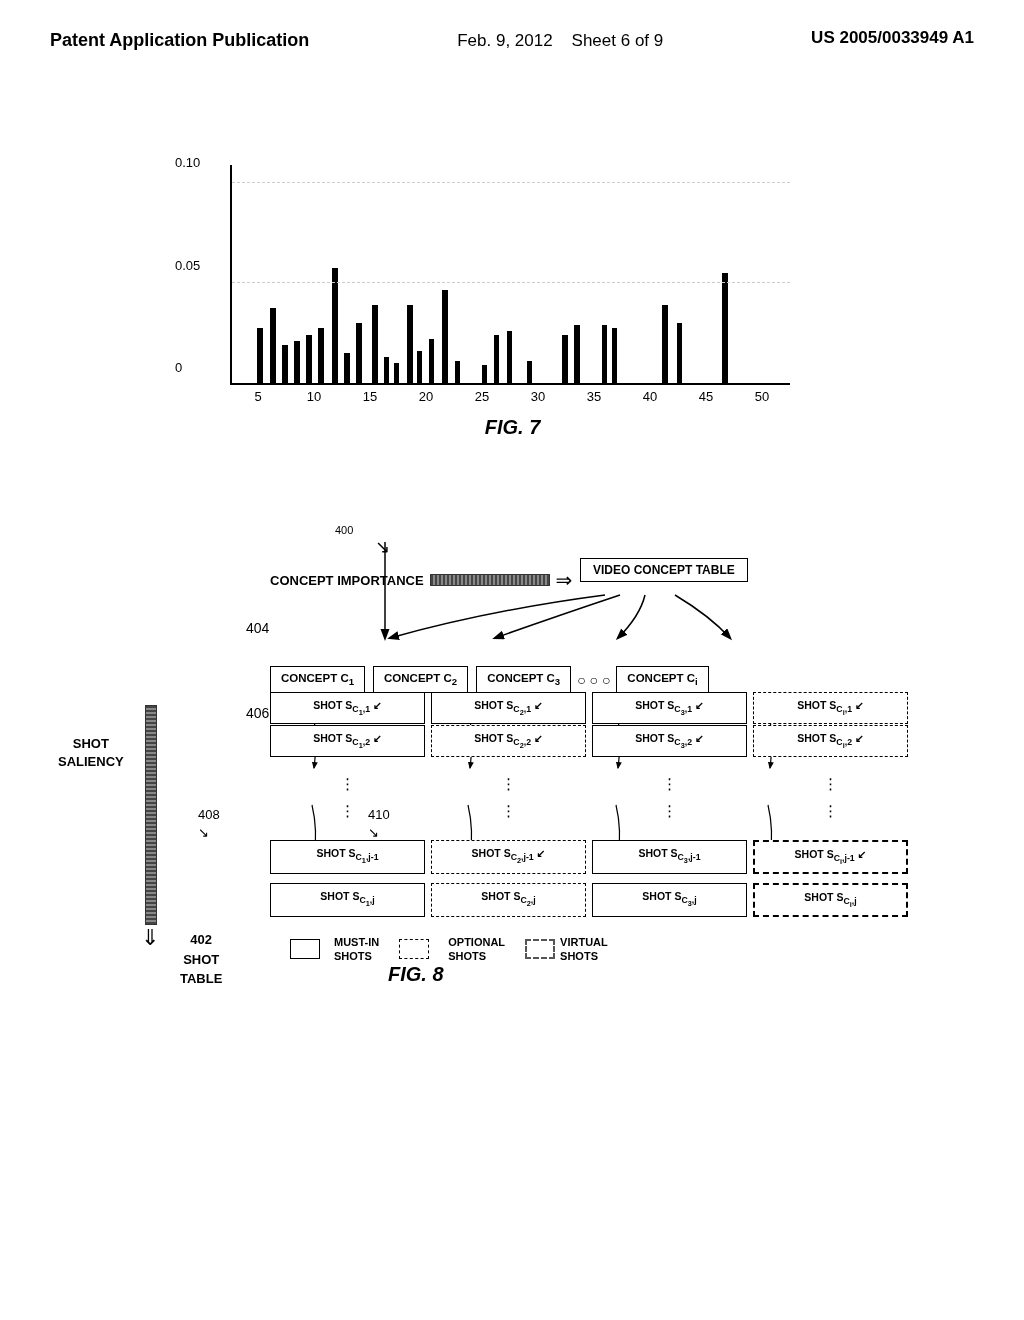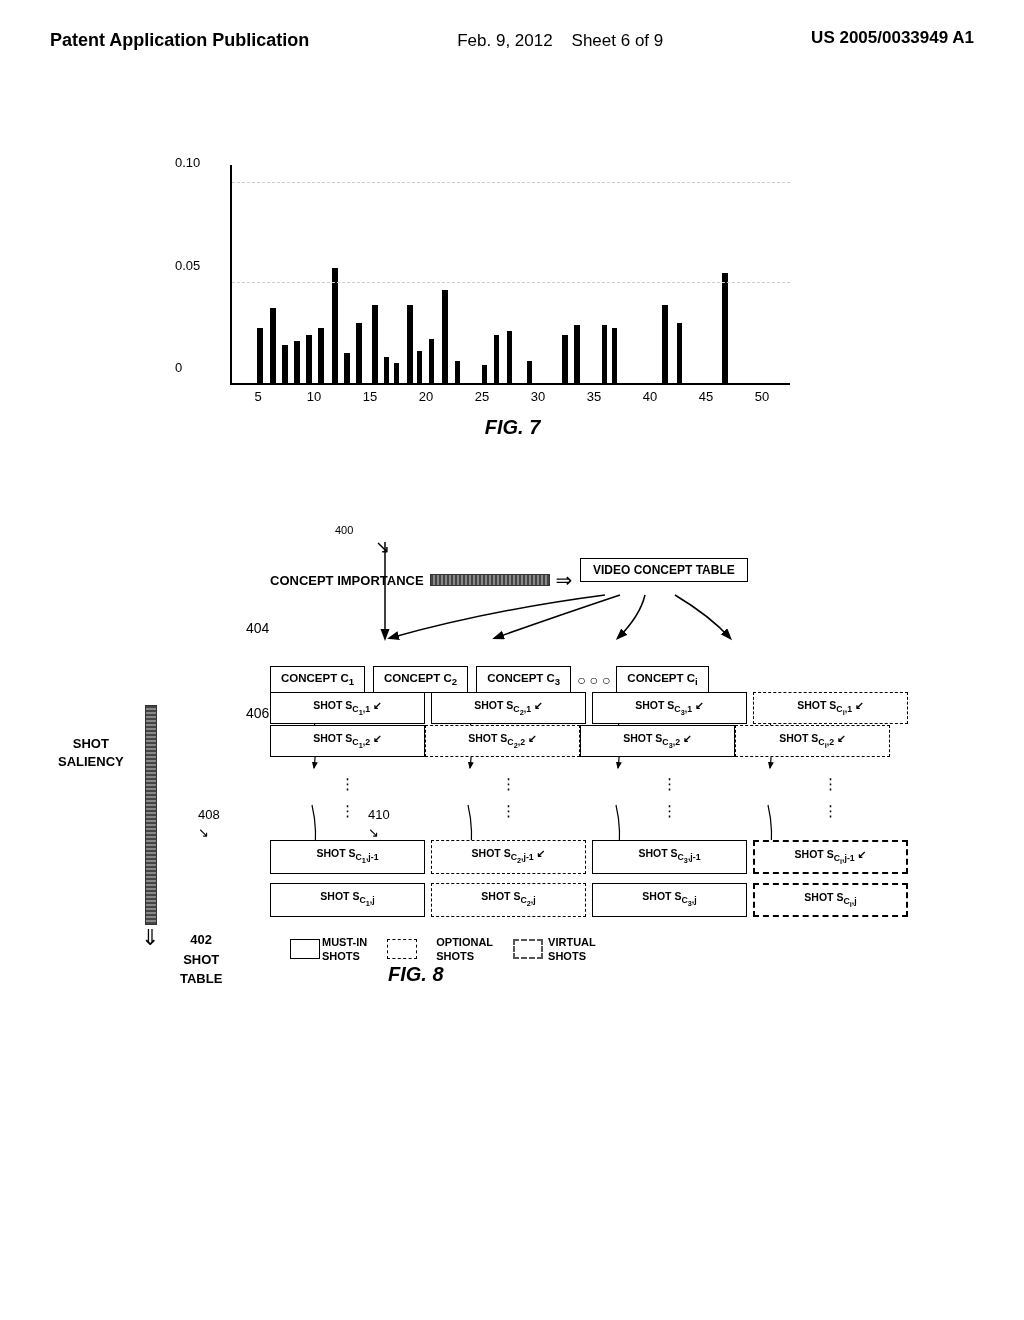--- a/index.html
+++ b/index.html
@@ -340,21 +340,21 @@
 
   <div style="position:absolute;top:185px;left:196px;font-size:14px;">406</div>
 
   <div style="position:absolute;top:172px;left:220px;display:flex;gap:6px;">
     <div class="shot-cell">SHOT S<sub>C<sub>1</sub>,1</sub> ↙</div>
     <div class="shot-cell">SHOT S<sub>C<sub>2</sub>,1</sub> ↙</div>
     <div class="shot-cell">SHOT S<sub>C<sub>3</sub>,1</sub> ↙</div>
     <div class="shot-cell dashed">SHOT S<sub>C<sub>i</sub>,1</sub> ↙</div>
   </div>
 
-  <div style="position:absolute;top:205px;left:220px;display:flex;">
+  <div style="position:absolute;top:205px;left:220px;display:flex;gap:6px;">
     <div class="shot-cell">SHOT S<sub>C<sub>1</sub>,2</sub> ↙</div>
     <div class="shot-cell dashed">SHOT S<sub>C<sub>2</sub>,2</sub> ↙</div>
     <div class="shot-cell">SHOT S<sub>C<sub>3</sub>,2</sub> ↙</div>
     <div class="shot-cell dashed">SHOT S<sub>C<sub>i</sub>,2</sub> ↙</div>
   </div>
 
   <div style="position:absolute;top:250px;left:220px;display:flex;gap:6px;">
     <div style="min-width:155px;text-align:center;font-size:15px;line-height:1.8;">⋮<br>⋮</div>
     <div style="min-width:155px;text-align:center;font-size:15px;line-height:1.8;">⋮<br>⋮</div>
     <div style="min-width:155px;text-align:center;font-size:15px;line-height:1.8;">⋮<br>⋮</div>
@@ -380,21 +380,21 @@
     <div class="shot-cell thick-dashed">SHOT S<sub>C<sub>i</sub>,j</sub></div>
   </div>
 
   <div style="position:absolute;top:410px;left:130px;font-size:13px;font-weight:bold;text-align:center;line-height:1.5;">
     <span>402</span><br>
     SHOT<br>TABLE
   </div>
 
   <div style="position:absolute;top:415px;left:240px;display:flex;gap:20px;align-items:flex-start;">
 
-    <div style="display:flex;align-items:center;gap:2px;justify-content:flex-end;">
+    <div style="display:flex;align-items:center;gap:14px;justify-content:flex-end;">
       <div style="width:30px;height:20px;border:1.5px solid #000;"></div>
       <div style="font-size:11px;font-weight:bold;line-height:1.3;">MUST-IN<br>SHOTS</div>
     </div>
 
     <div style="display:flex;align-items:center;gap:19px;">
       <div style="width:30px;height:20px;border:1.5px dashed #000;"></div>
       <div style="font-size:11px;font-weight:bold;line-height:1.3;">OPTIONAL<br>SHOTS</div>
     </div>
 
     <div style="display:flex;align-items:center;gap:5px;">

